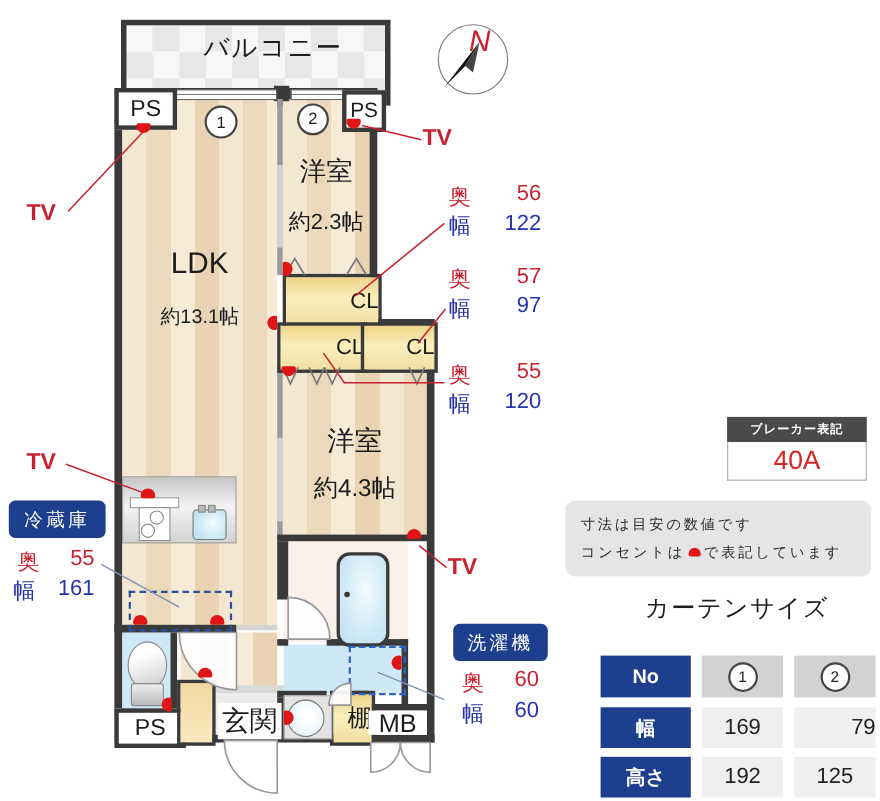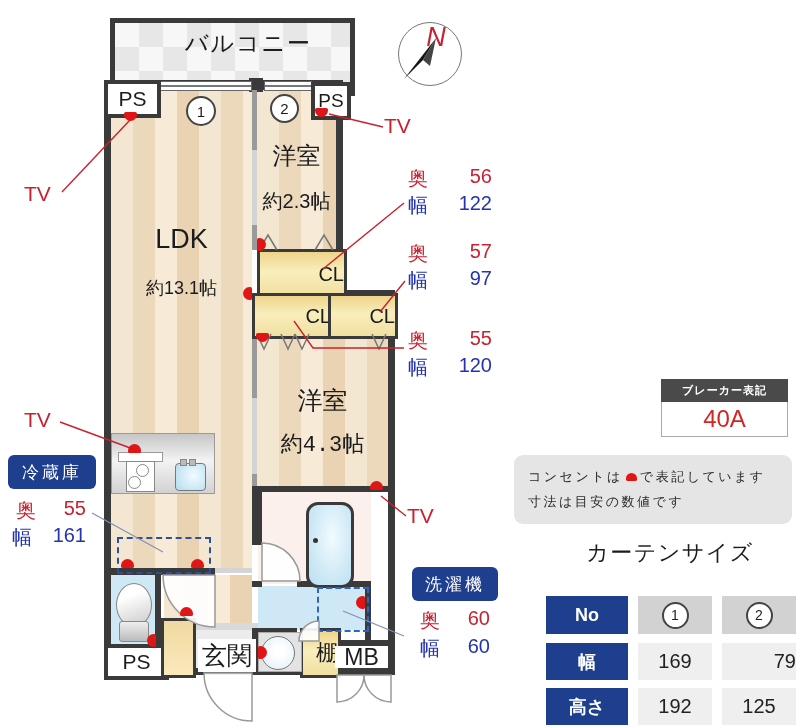--- a/index.html
+++ b/index.html
@@ -27,21 +27,21 @@
   .outlet{position:absolute;width:13px;height:9px;background:#e01515;
         border-radius:7px 7px 2px 2px;z-index:5;}
   .red{color:#c82230;} .blue{color:#2433b0;}
   .meas{position:absolute;z-index:6;width:84px;display:flex;justify-content:space-between;
         font-size:20px;font-weight:500;}
   .navybox{position:absolute;z-index:6;background:#1e3e8e;color:#fff;border-radius:6px;
         display:flex;align-items:center;justify-content:center;font-size:17px;letter-spacing:3px;}
   .circlenum{position:absolute;z-index:6;background:#fff;border:2px solid #444;border-radius:50%;
         display:flex;align-items:center;justify-content:center;}
   .dashbox{position:absolute;z-index:4;border:2px dashed #2d4f9e;}
-  .tv{position:absolute;z-index:6;font-size:21px;font-weight:400;color:#c82230;}
+  .tv{position:absolute;z-index:6;font-size:21px;font-weight:700;color:#c82230;}
   svg.overlay{position:absolute;left:0;top:0;z-index:4;pointer-events:none;}
   .tbl-label{position:absolute;z-index:6;background:#1e3e8e;color:#fff;
         display:flex;align-items:center;justify-content:center;font-size:18px;font-weight:bold;}
   .tbl-cell{position:absolute;z-index:6;display:flex;align-items:center;justify-content:center;
         font-size:20px;color:#222;}
 </style>
 </head>
 <body>
 
 <div id="stage">
@@ -185,21 +185,21 @@
   <div class="outlet" style="left:145px;top:636px;transform:rotate(-90deg);"></div>
   <div class="outlet" style="left:180px;top:607px;"></div>
   <div class="outlet" style="left:256px;top:648px;transform:rotate(90deg);"></div>
 
   <div class="lbl" style="left:110px;top:28px;width:235px;font-size:23px;letter-spacing:2px;padding-left:21px;"><span>バルコニー</span></div>
   <div class="lbl" style="left:111px;top:224px;width:141px;font-size:27px;"><span>LDK</span></div>
   <div class="lbl" style="left:111px;top:276px;width:141px;font-size:18px;"><span>約13.1帖</span></div>
   <div class="lbl" style="left:255px;top:140px;width:83px;font-size:24px;"><span>洋室</span></div>
   <div class="lbl" style="left:253px;top:188px;width:87px;font-size:20px;"><span>約2.3帖</span></div>
   <div class="lbl" style="left:257px;top:384px;width:131px;font-size:25px;"><span>洋室</span></div>
-  <div class="lbl" style="left:257px;top:429px;width:131px;font-size:22px;font-family:Liberation Mono, monospace;"><span>約4.3帖</span></div>
+  <div class="lbl" style="left:257px;top:429px;width:131px;font-size:22px;"><span>約4.3帖</span></div>
   <div class="lbl" style="left:198px;top:639px;width:58px;font-size:25px;background:#fff;z-index:6;"><span>玄関</span></div>
 
   <div class="circlenum" style="left:186px;top:96px;width:26px;height:26px;font-size:15px;">
       <span>1</span>
     </div>
   <div class="circlenum" style="left:270px;top:94px;width:25px;height:25px;font-size:15px;">
       <span>2</span>
     </div>
 
   <div class="abs" style="left:398px;top:22px;width:62px;height:62px;border:1.5px solid #777;border-radius:50%;z-index:3;"></div>
@@ -262,22 +262,22 @@
   <div class="abs" style="left:661px;top:379px;width:127px;z-index:6;">
     <div style="background:#4a4a4a;color:#fff;height:23px;display:flex;align-items:center;justify-content:center;font-size:11px;font-weight:bold;letter-spacing:1px;">
         <span>ブレーカー表記</span>
       </div>
     <div style="background:#fff;border:1px solid #aaa;border-top:none;height:34px;display:flex;align-items:center;justify-content:center;font-size:24px;color:#d42525;">
         <span>40A</span>
       </div>
   </div>
 
   <div class="abs" style="left:514px;top:455px;width:278px;box-sizing:border-box;background:#e5e5e5;border-radius:9px;padding:9px 14px;z-index:6;font-size:13px;letter-spacing:2.5px;line-height:1.95;color:#2a2a2a;font-weight:500;">
+    <div><span>寸法は目安の数値です</span></div>
     <div><span>コンセントは</span><span style="display:inline-block;width:11px;height:8px;background:#e01515;border-radius:6px 6px 2px 2px;margin:0 3px;"></span><span>で表記しています</span></div>
-    <div><span>寸法は目安の数値です</span></div>
   </div>
 
   <div class="lbl" style="left:545px;top:538px;width:250px;font-size:22px;letter-spacing:1.5px;text-align:center;"><span>カーテンサイズ</span></div>
 
   <div class="tbl-label" style="left:546px;top:596px;width:82px;height:38px;">
       <span>No</span>
     </div>
   <div class="tbl-cell" style="left:638px;top:596px;width:74px;height:38px;background:#d2d2d2;">
     <span class="circlenum" style="position:static;width:23px;height:23px;font-size:14px;">
         <span>1</span>

